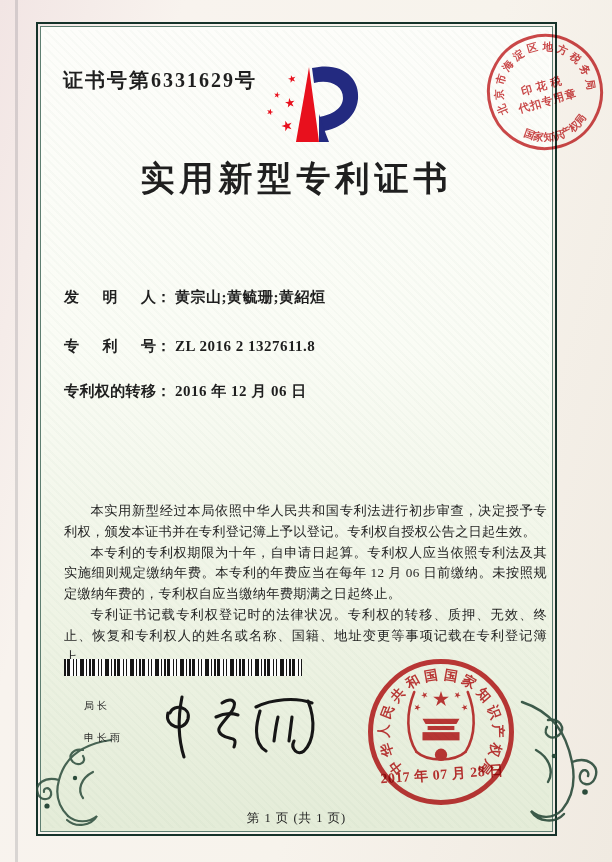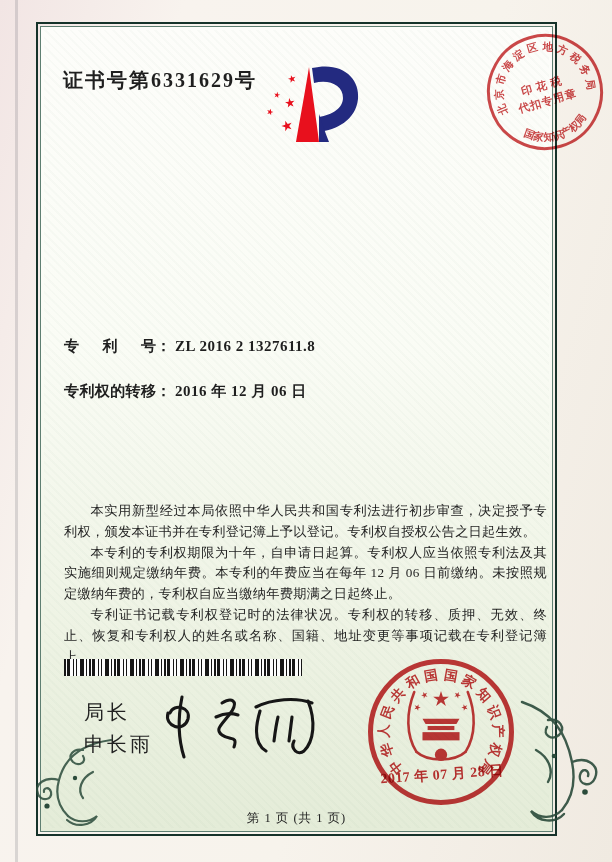--- a/index.html
+++ b/index.html
@@ -29,21 +29,21 @@
   .fval{margin-left:4px;letter-spacing:.5px;}
   .paras{position:absolute;left:64px;top:501px;width:483px;font-size:13.2px;
     line-height:20.8px;text-align:justify;z-index:2;}
   .paras p{margin:0;text-indent:2em;letter-spacing:.3px;}
   .barcode{position:absolute;left:64px;top:659px;width:238px;height:17px;z-index:2;
     background:repeating-linear-gradient(90deg,
       #161616 0 2px,#fdfdfd 2px 3px,#161616 3px 6px,#fdfdfd 6px 9px,
       #161616 9px 10px,#fdfdfd 10px 12px,#161616 12px 13px,#fdfdfd 13px 16px,
       #161616 16px 20px,#fdfdfd 20px 22px,#161616 22px 23px,#fdfdfd 23px 25px);}
   .signer{position:absolute;left:84px;z-index:2;font-family:Liberation Mono, monospace;
-    font-size:20px;letter-spacing:3px;color:#222;}
+    font-size:10px;letter-spacing:3px;color:#222;}
   .signer-title{top:699px;}
   .signer-name{top:731px;}
   .signature{position:absolute;left:160px;top:683px;width:180px;height:85px;z-index:3;}
   .footer{position:absolute;left:36px;top:810px;width:521px;text-align:center;
     font-size:12.5px;letter-spacing:1px;z-index:2;}
   
   .seal{color:#c4282a;mix-blend-mode:multiply;}
   .seal-main{position:absolute;left:366px;top:657px;width:150px;height:150px;z-index:5;opacity:.92;}
   .seal-main .ring{position:absolute;inset:2px;border:5px solid #c4282a;border-radius:50%;}
   .ring-chars{position:absolute;inset:0;}
@@ -106,21 +106,25 @@
     <use href="#star5" fill="#e8101d" transform="translate(26,21) scale(4) rotate(-15)"></use>
     <use href="#star5" fill="#e8101d" transform="translate(11,37) scale(3.2) rotate(12)"></use>
     <use href="#star5" fill="#e8101d" transform="translate(24,45) scale(5) rotate(-10)"></use>
     <use href="#star5" fill="#e8101d" transform="translate(4,54) scale(3.4) rotate(16)"></use>
     <use href="#star5" fill="#e8101d" transform="translate(21,68) scale(5.6) rotate(-18)"></use>
     <path fill="#232a80" d="M46,10 C76,3 94,20 92,41 C90,62 70,72 53,74 L53,59 C66,57 77,50 77,40 C77,27 63,21 48,25 Z"></path>
     <path fill="#232a80" d="M53,56 L53,84 L63,84 C59,74 56,65 53,56 Z"></path>
     <path fill="#e8101d" d="M43,9 C39,34 34,61 30,84 L53,84 C50,60 46,33 43,9 Z"></path>
   </svg>
 
-
+  <h1 class="title">实用新型专利证书</h1>
+
+  <div class="field" style="top:288px">
+    <span class="flabel">发明人</span><span>：</span><span class="fval">黄宗山;黄毓珊;黄紹烜</span>
+  </div>
   <div class="field" style="top:337px">
     <span class="flabel">专利号</span><span>：</span><span class="fval">ZL 2016 2 1327611.8</span>
   </div>
   <div class="field" style="top:382px">
     <span class="flabel">专利权的转移</span><span>：</span><span class="fval">2016 年 12 月 06 日</span>
   </div>
 
   <div class="paras">
     <p>本实用新型经过本局依照中华人民共和国专利法进行初步审查，决定授予专利权，颁发本证书并在专利登记簿上予以登记。专利权自授权公告之日起生效。</p>
     <p>本专利的专利权期限为十年，自申请日起算。专利权人应当依照专利法及其实施细则规定缴纳年费。本专利的年费应当在每年 12 月 06 日前缴纳。未按照规定缴纳年费的，专利权自应当缴纳年费期满之日起终止。</p>

